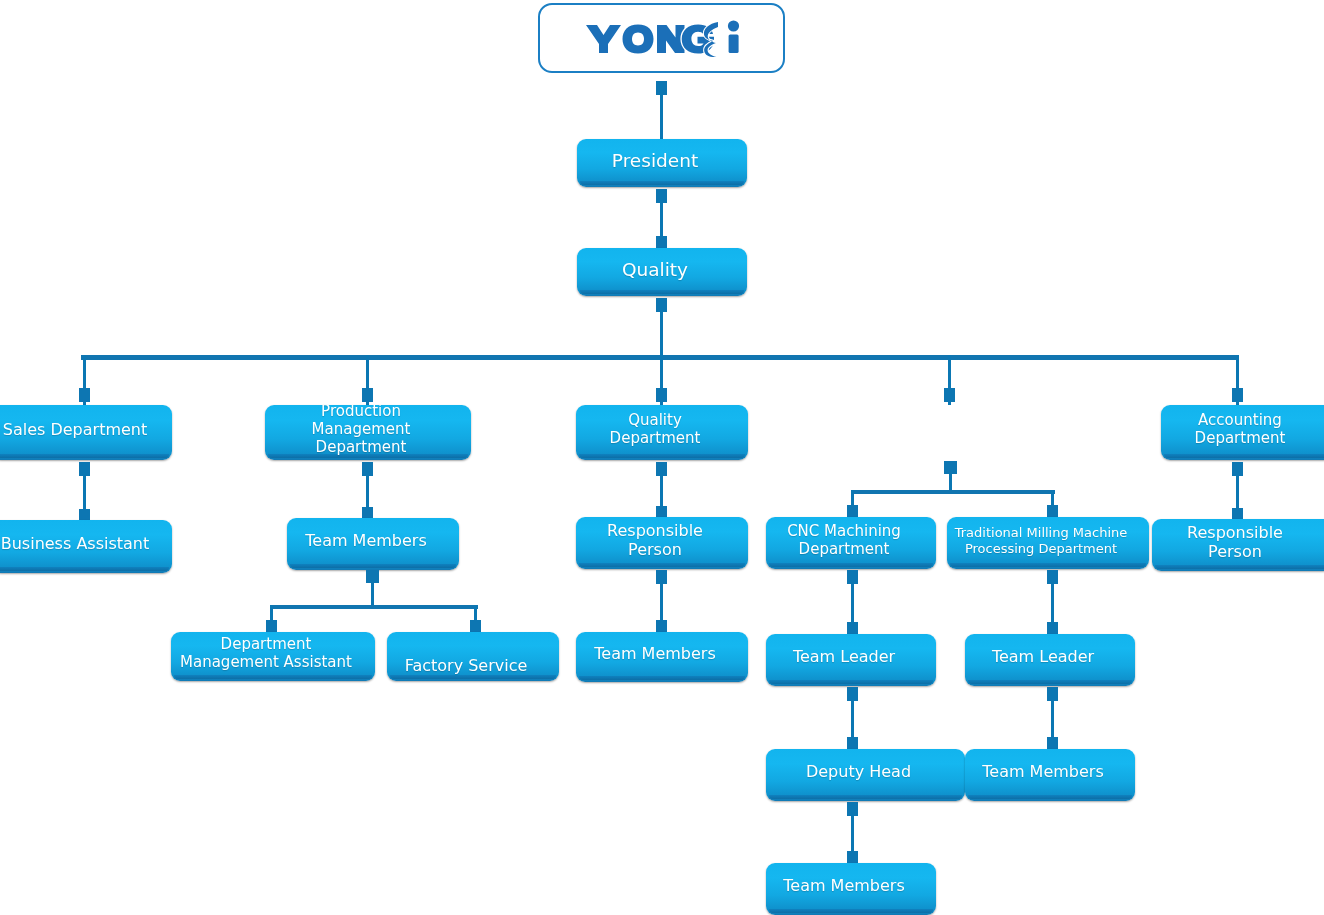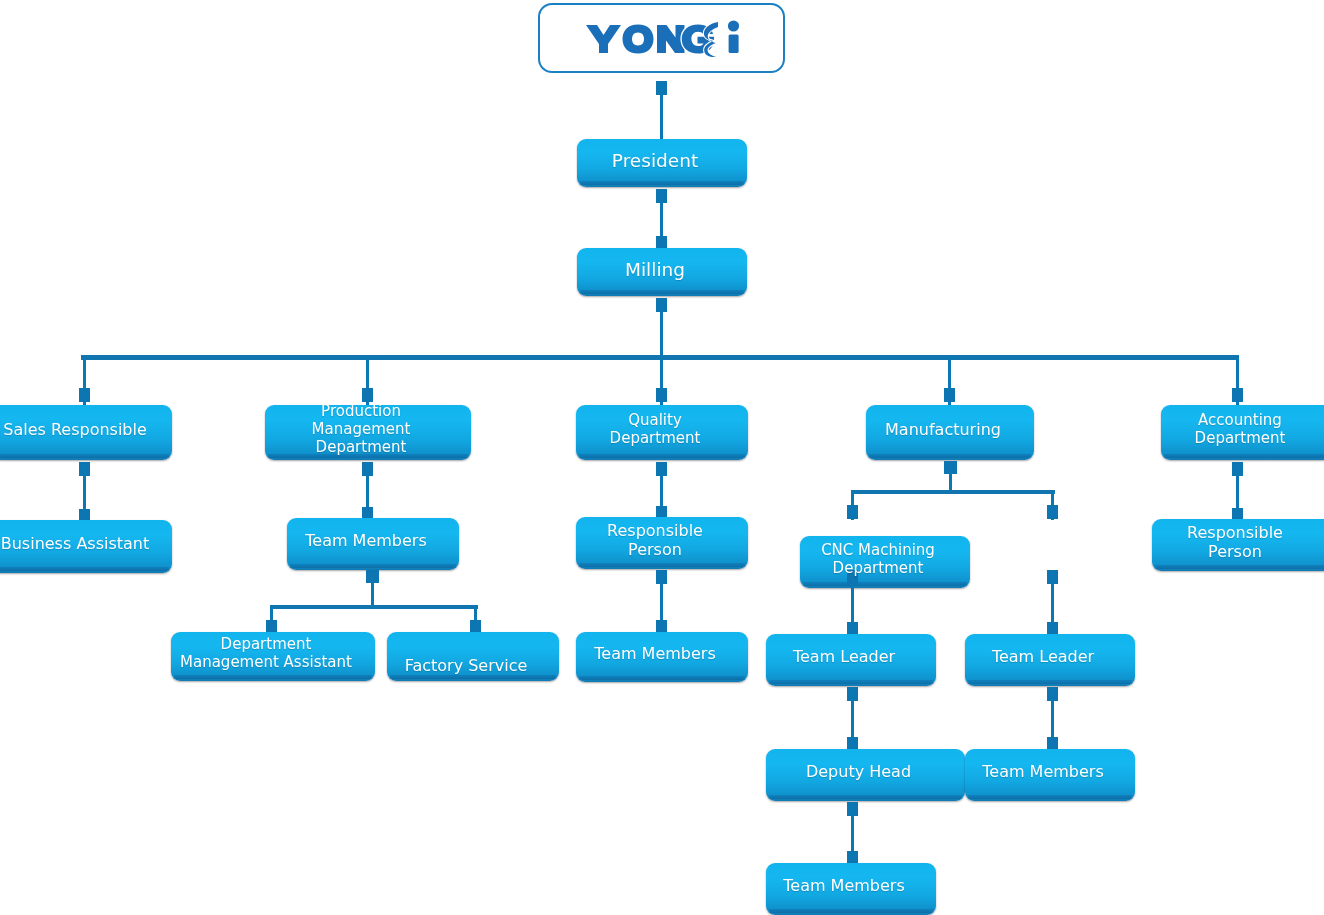--- a/index.html
+++ b/index.html
@@ -129,21 +129,21 @@
 
   <div class="node fs18" style="left:577px; top:139px; width:170px; height:48px;">
     <span class="label">President</span>
   </div>
 
   <div class="nub" style="left:656px; top:189px;"></div>
   <div class="conn-v" style="left:660px; top:189px; height:60px;"></div>
   <div class="nub" style="left:656px; top:236px;"></div>
 
   <div class="node fs18" style="left:577px; top:248px; width:170px; height:48px;">
-    <span class="label">Milling</span>
+    <span class="label">Quality</span>
   </div>
 
   <div class="nub" style="left:656px; top:298px;"></div>
   <div class="conn-v" style="left:660px; top:298px; height:60px;"></div>
   <div class="conn-h" style="left:81px; top:355px; width:1158px;"></div>
 
   <div class="conn-v" style="left:83px;  top:355px; height:50px;"></div>
   <div class="nub" style="left:79px;  top:388px;"></div>
 
   <div class="conn-v" style="left:366px; top:355px; height:50px;"></div>
@@ -152,34 +152,31 @@
   <div class="conn-v" style="left:660px; top:355px; height:50px;"></div>
   <div class="nub" style="left:656px; top:388px;"></div>
 
   <div class="conn-v" style="left:948px; top:355px; height:50px;"></div>
   <div class="nub" style="left:944px; top:388px;"></div>
 
   <div class="conn-v" style="left:1236px; top:355px; height:50px;"></div>
   <div class="nub" style="left:1232px; top:388px;"></div>
 
   <div class="node fs16" style="left:-8px; top:405px; width:180px; height:55px;">
-    <span class="label">Sales Responsible</span>
+    <span class="label">Sales Department</span>
   </div>
 
   <div class="node fs15" style="left:576px; top:405px; width:172px; height:55px;">
     <span class="label">Quality Department</span>
   </div>
 
   <div class="node fs15" style="left:265px; top:405px; width:206px; height:55px;">
     <span class="label">Production Management Department</span>
   </div>
 
-  <div class="node fs16" style="left:866px; top:405px; width:168px; height:55px;">
-    <span class="label">Manufacturing</span>
-  </div>
 
   <div class="node fs15" style="left:1161px; top:405px; width:172px; height:55px;">
     <span class="label">Accounting Department</span>
   </div>
 
   <div class="nub" style="left:79px; top:462px;"></div>
   <div class="conn-v" style="left:83px; top:462px; height:58px;"></div>
   <div class="nub" style="left:79px; top:509px;"></div>
 
   <div class="node fs16" style="left:-8px; top:520px; width:180px; height:53px;">
@@ -227,24 +224,27 @@
   </div>
 
   <div class="nub sq" style="left:944px; top:461px;"></div>
   <div class="conn-v" style="left:949px; top:470px; height:22px;"></div>
   <div class="conn-h thin" style="left:851px; top:490px; width:204px;"></div>
   <div class="conn-v" style="left:851px; top:490px; height:30px;"></div>
   <div class="nub" style="left:847px; top:505px;"></div>
   <div class="conn-v" style="left:1051px; top:490px; height:30px;"></div>
   <div class="nub" style="left:1047px; top:505px;"></div>
 
-  <div class="node fs15" style="left:766px; top:536px; width:170px; height:52px;margin-left:34px;">
+  <div class="node fs15" style="left:766px; top:517px; width:170px; height:52px;">
     <span class="label">CNC Machining Department</span>
   </div>
 
+  <div class="node fs13" style="left:947px; top:517px; width:202px; height:52px;">
+    <span class="label">Traditional Milling Machine Processing Department</span>
+  </div>
 
   <div class="nub" style="left:847px; top:570px;"></div>
   <div class="conn-v" style="left:851px; top:570px; height:64px;"></div>
   <div class="nub" style="left:847px; top:622px;"></div>
 
   <div class="node fs16" style="left:766px; top:634px; width:170px; height:52px;">
     <span class="label">Team Leader</span>
   </div>
 
   <div class="nub" style="left:847px; top:687px;"></div>

